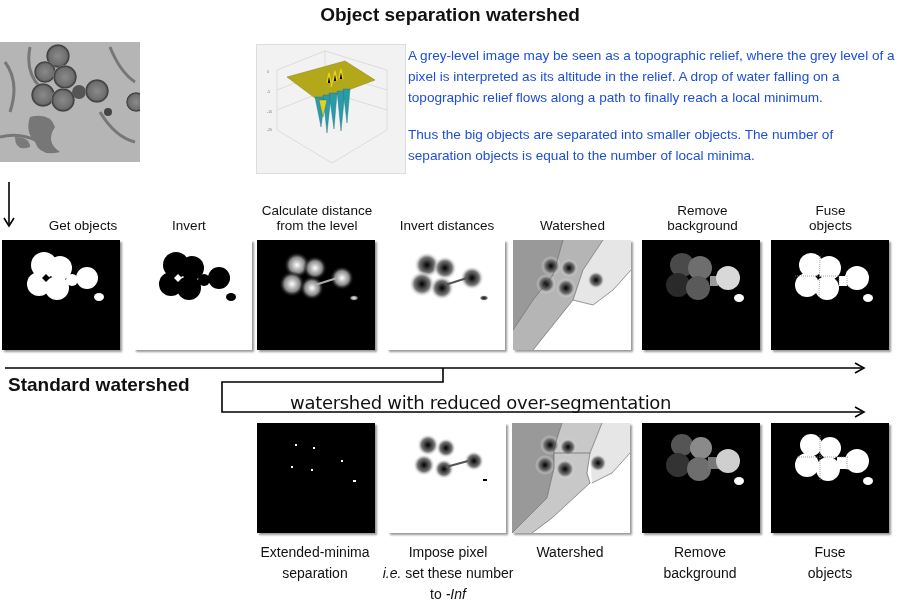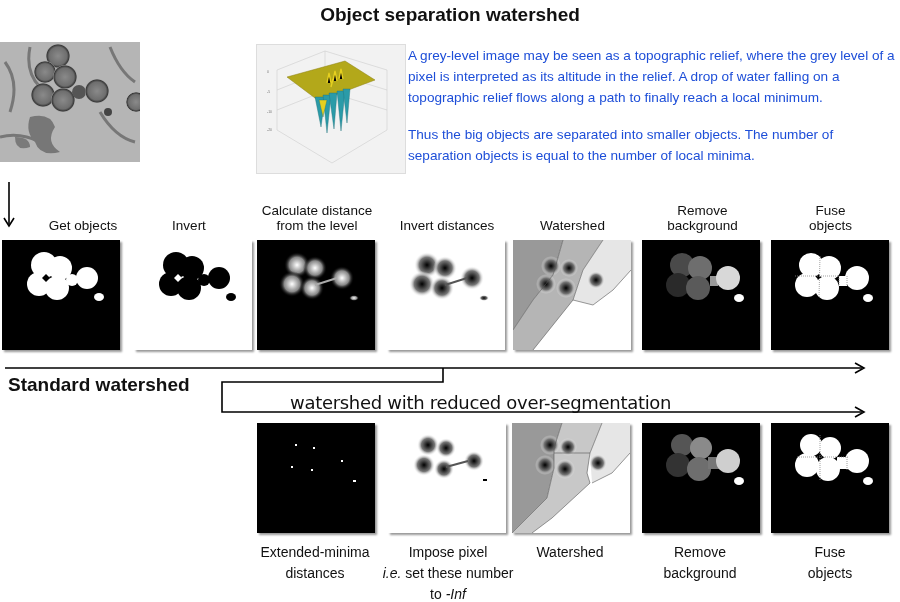--- a/index.html
+++ b/index.html
@@ -278,21 +278,21 @@
         <circle cx="86" cy="38" r="12"></circle>
       <ellipse cx="97" cy="58" rx="5" ry="4"></ellipse>
     </g>
     <g stroke="#888" stroke-width="0.8" stroke-dasharray="1,1" fill="none">
       <path d="M49 12 L49 58 M26 34 L78 34 M76 34 L76 48"></path>
     </g>
   </svg>
 </div>
 
 <div class="abs lbl2" style="left:250px;width:130px;top:542px;">
-  <span>Extended-minima</span><br><span>distances</span>
+  <span>Extended-minima</span><br><span>separation</span>
 </div>
 <div class="abs lbl2" style="left:378px;width:140px;top:542px;">
   <span>Impose pixel</span><br><i>i.e.</i><span> set these number</span><br><span>to </span><i>-Inf</i>
 </div>
 <div class="abs lbl2" style="left:510px;width:120px;top:542px;">
   <span>Watershed</span>
 </div>
 <div class="abs lbl2" style="left:640px;width:120px;top:542px;">
   <span>Remove</span><br><span>background</span>
 </div>

